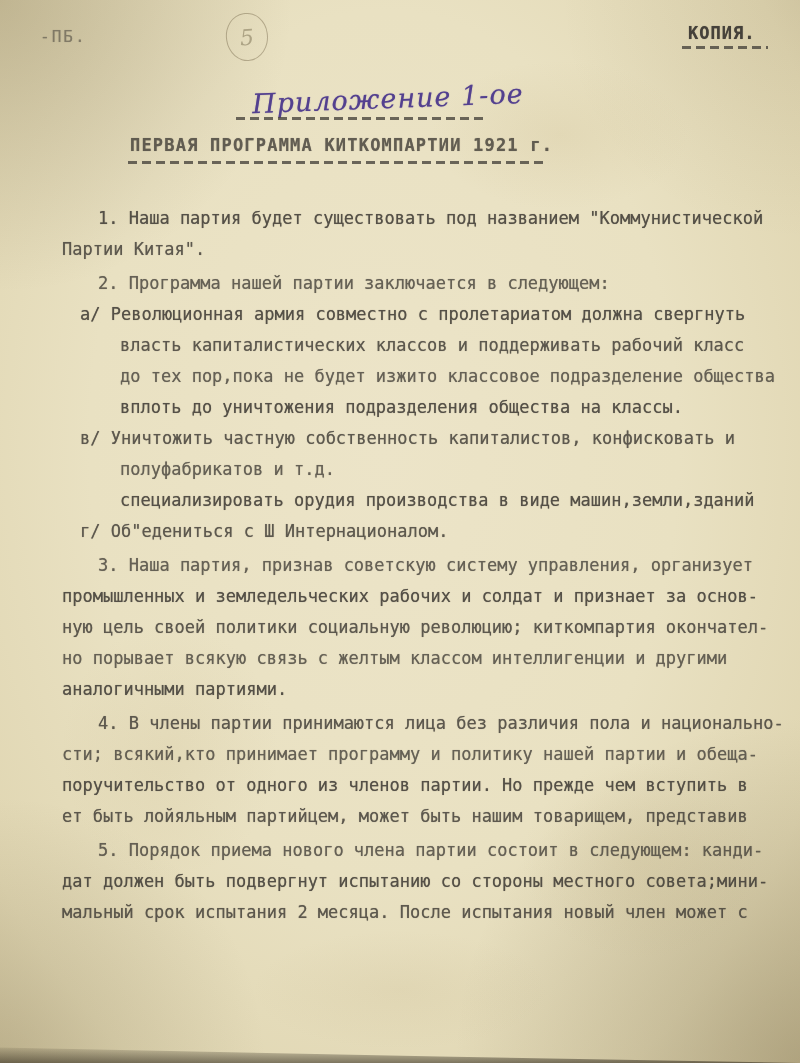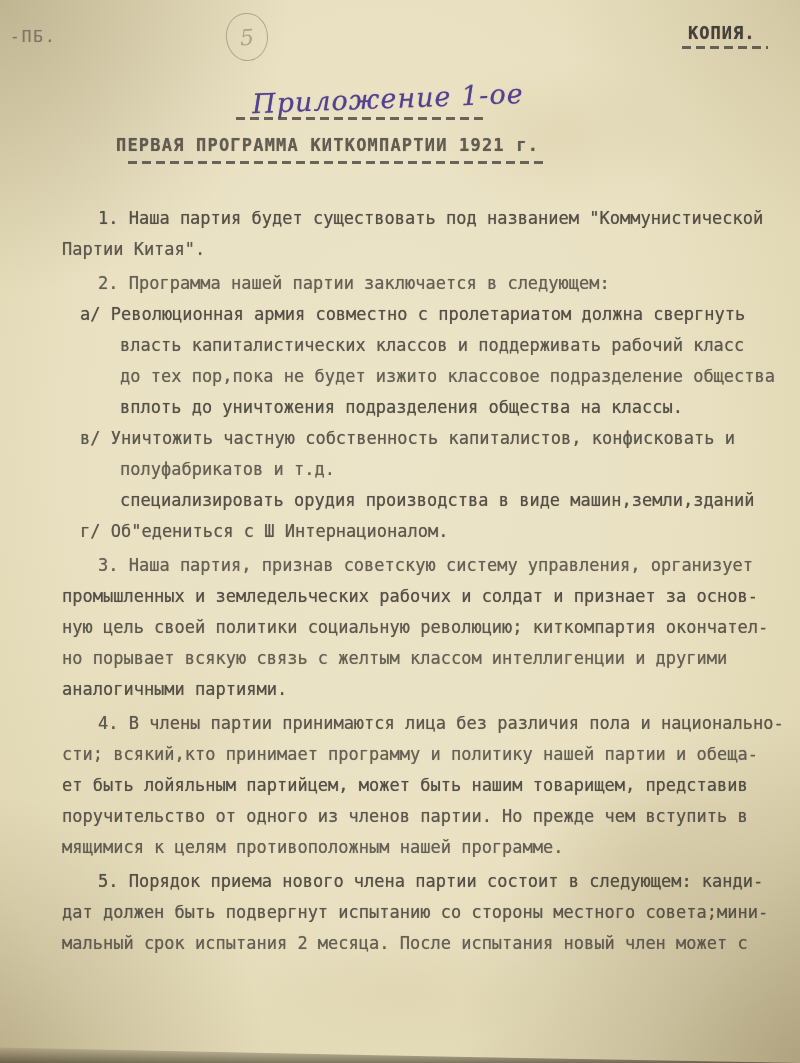--- a/index.html
+++ b/index.html
@@ -25,21 +25,21 @@
     background:radial-gradient(ellipse, rgba(180,160,110,0.13), rgba(180,160,110,0) 70%);}
   .blotch.b4{left:250px;top:930px;width:300px;height:120px;
     background:radial-gradient(ellipse, rgba(175,155,108,0.10), rgba(175,155,108,0) 70%);}
   
   .bottom-edge{position:absolute;left:0;bottom:0;width:100%;height:22px;pointer-events:none;
     background:linear-gradient(to top, rgba(40,34,22,0.55), rgba(40,34,22,0) 85%);
     clip-path:polygon(0 30%, 55% 70%, 100% 100%, 0 100%);}
   
   .ink{color:#45413a;text-shadow:0 0 0.8px rgba(69,65,58,0.75);}
   
-  .mark-topleft{position:absolute;left:10px;top:27px;font-size:16px;letter-spacing:2px;opacity:0.55;text-align:right;}
+  .mark-topleft{position:absolute;left:40px;top:27px;font-size:16px;letter-spacing:2px;opacity:0.55;text-align:right;}
   .pencil-circle{
     position:absolute;left:226px;top:13px;width:40px;height:46px;
     border:1.6px solid rgba(136,124,94,0.55);border-radius:50% 48% 52% 50%;
     transform:rotate(-8deg);
     display:flex;align-items:center;justify-content:center;
   }
   .pencil-glyph{font-family:"DejaVu Serif","Liberation Serif",serif;font-style:italic;
     font-size:22px;color:rgba(128,116,88,0.55);transform:rotate(4deg);}
   .copy-stamp{position:absolute;left:688px;top:23px;font-size:17px;font-weight:bold;letter-spacing:1px;}
   .dashes{position:absolute;height:2.6px;
@@ -50,21 +50,21 @@
   
   .handwriting{
     position:absolute;left:252px;top:83px;
     font-family:"DejaVu Serif","Liberation Serif",serif;font-style:italic;
     font-size:27px;letter-spacing:1px;color:#53408f;
     transform:rotate(-2.2deg);
     text-shadow:0 0 1px rgba(83,64,143,0.6);
     white-space:nowrap;
   }
   
-  .doc-title{position:absolute;left:116px;top:135px;font-size:17px;font-weight:bold;
+  .doc-title{position:absolute;left:130px;top:135px;font-size:17px;font-weight:bold;
     letter-spacing:1.2px;white-space:nowrap;opacity:0.82;}
   
   .body-text{position:absolute;left:0;top:203px;width:652px;font-size:17px;line-height:31px;}
   .line{white-space:nowrap;}
   .line.num{margin-left:98px;margin-top:3px;}
   .line.num:first-child{margin-top:0;}
   .line.cont{margin-left:62px;}
   .line.item{margin-left:80px;}
   .line.item2{margin-left:120px;}
   .line:nth-child(3n){opacity:0.80;}
@@ -108,22 +108,21 @@
       <div class="line item2">полуфабрикатов и т.д.</div>
       <div class="line item2">специализировать орудия производства в виде машин,земли,зданий</div>
       <div class="line item">г/ Об"едениться с Ш Интернационалом.</div>
       <div class="line num">3. Наша партия, признав советскую систему управления, организует</div>
       <div class="line cont">промышленных и земледельческих рабочих и солдат и признает за основ-</div>
       <div class="line cont">ную цель своей политики социальную революцию; киткомпартия окончател-</div>
       <div class="line cont">но порывает всякую связь с желтым классом интеллигенции и другими</div>
       <div class="line cont">аналогичными партиями.</div>
       <div class="line num">4. В члены партии принимаются лица без различия пола и национально-</div>
       <div class="line cont">сти; всякий,кто принимает программу и политику нашей партии и обеща-</div>
+      <div class="line cont">поручительство от одного из членов партии. Но прежде чем вступить в</div>
       <div class="line cont">ет быть лойяльным партийцем, может быть нашим товарищем, представив</div>
-      <div class="line cont">поручительство от одного из членов партии. Но прежде чем вступить в</div>
-      <div class="line cont">мящимися к целям противоположным нашей программе.</div>
       <div class="line num">5. Порядок приема нового члена партии состоит в следующем: канди-</div>
       <div class="line cont">дат должен быть подвергнут испытанию со стороны местного совета;мини-</div>
       <div class="line cont">мальный срок испытания 2 месяца. После испытания новый член может с</div>
     </div>
 
   <div class="bottom-edge"></div>
 </div>
 
 </body></html>

